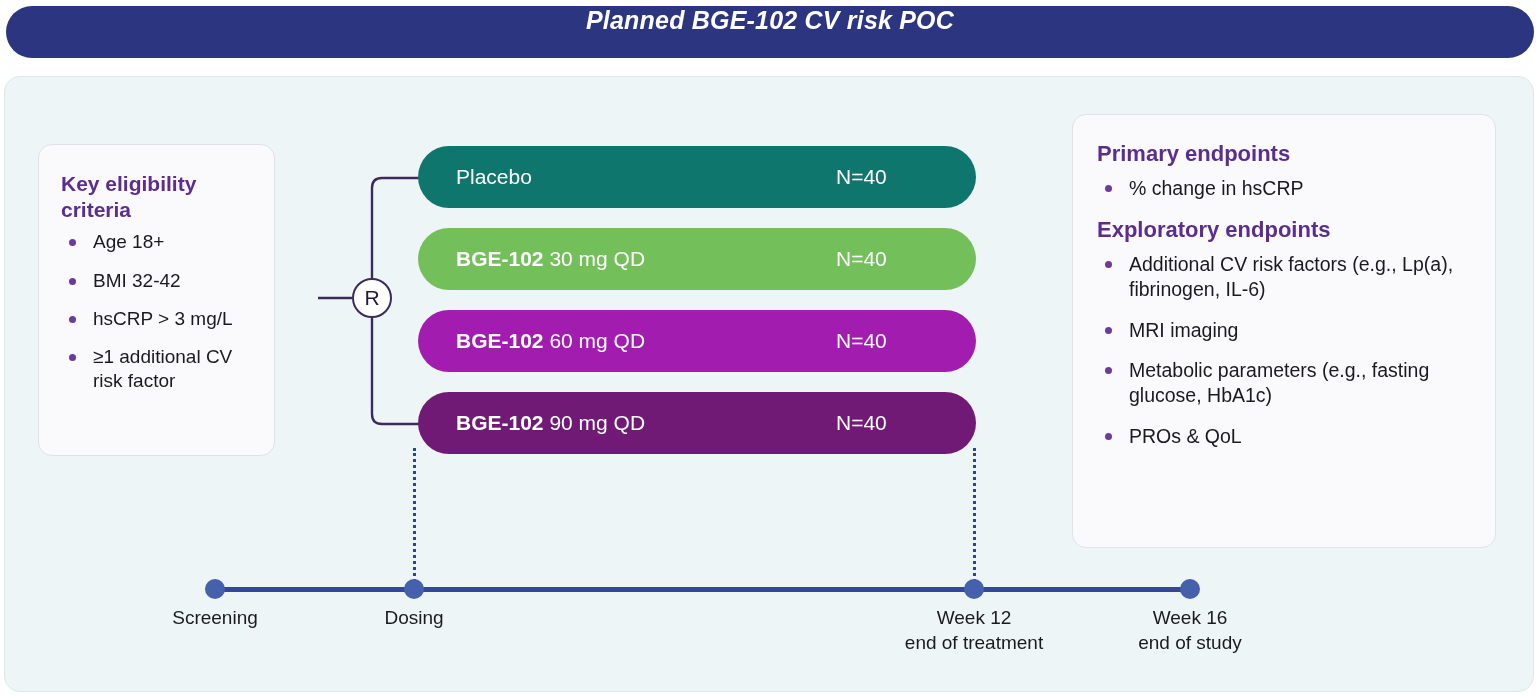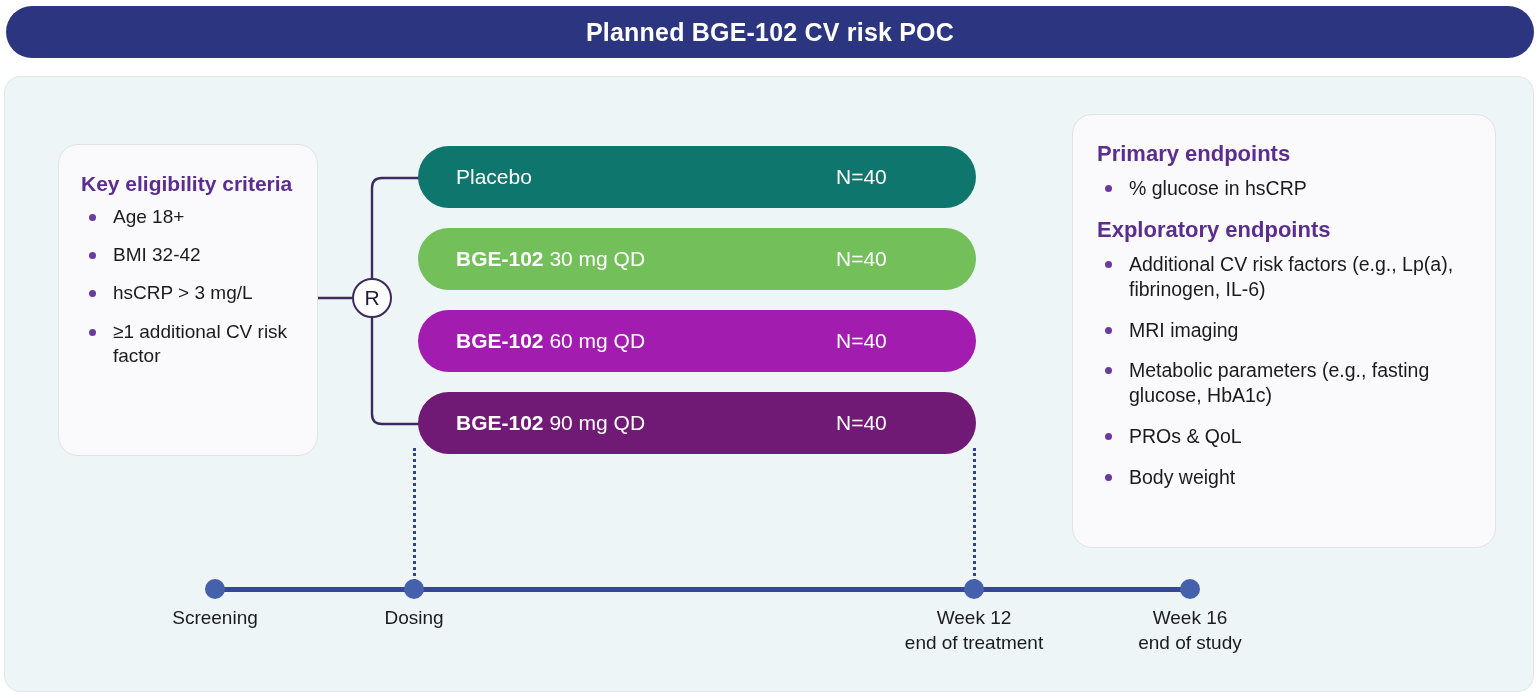--- a/index.html
+++ b/index.html
@@ -23,22 +23,23 @@
   
   .header-bar {
     position: absolute;
     left: 6px;
     top: 6px;
     width: 1528px;
     height: 52px;
     background: #2b3580;
     border-radius: 29px;
     display: flex;
-    align-items: center;
+    align-items: flex-start;
     justify-content: center;
+    font-style: italic;
   }
   .header-title {
     color: #ffffff;
     font-size: 25px;
     font-weight: bold;
     letter-spacing: 0.2px;
   }
 
   
   .body-panel {
@@ -52,30 +53,29 @@
     border: 1px solid #dfe7e9;
     border-radius: 16px;
   }
 
   
   .card {
     position: absolute;
     box-sizing: border-box;
     background: #fafafc;
     border: 1px solid #e2e2e6;
-    border-radius: 20px;
+    border-radius: 14px;
   }
 
   #eligibility-card {
     left: 38px;
     top: 144px;
-    width: 260px;
+    width: 237px;
     height: 312px;
     padding: 26px 22px 0 22px;
-    margin-left: 20px;
   }
 
   #endpoints-card {
     left: 1072px;
     top: 114px;
     width: 424px;
     height: 434px;
     padding: 26px 22px 0 24px;
   }
 
@@ -259,29 +259,28 @@
     <span class="arm-label"><b>BGE-102</b>&nbsp;<span>90 mg QD</span></span>
     <span class="arm-n">N=40</span>
   </div>
 
   <div class="drop-line" style="left:413px; top:448px; height:134px;"></div>
   <div class="drop-line" style="left:973px; top:448px; height:134px;"></div>
 
   <div class="card" id="endpoints-card">
     <div class="card-heading">Primary endpoints</div>
     <ul class="bullets">
-      <li>% glucose in hsCRP</li>
+      <li>% change in hsCRP</li>
     </ul>
     <div class="card-heading heading-spaced">Exploratory endpoints</div>
     <ul class="bullets">
       <li>Additional CV risk factors (e.g., Lp(a), fibrinogen, IL-6)</li>
       <li>MRI imaging</li>
       <li>Metabolic parameters (e.g., fasting glucose, HbA1c)</li>
       <li>PROs &amp; QoL</li>
-      <li>Body weight</li>
     </ul>
   </div>
 
   <div class="timeline-axis"></div>
 
   <div class="tl-dot" style="left:205px;"></div>
   <div class="tl-dot" style="left:404px;"></div>
   <div class="tl-dot" style="left:964px;"></div>
   <div class="tl-dot" style="left:1180px;"></div>
 

